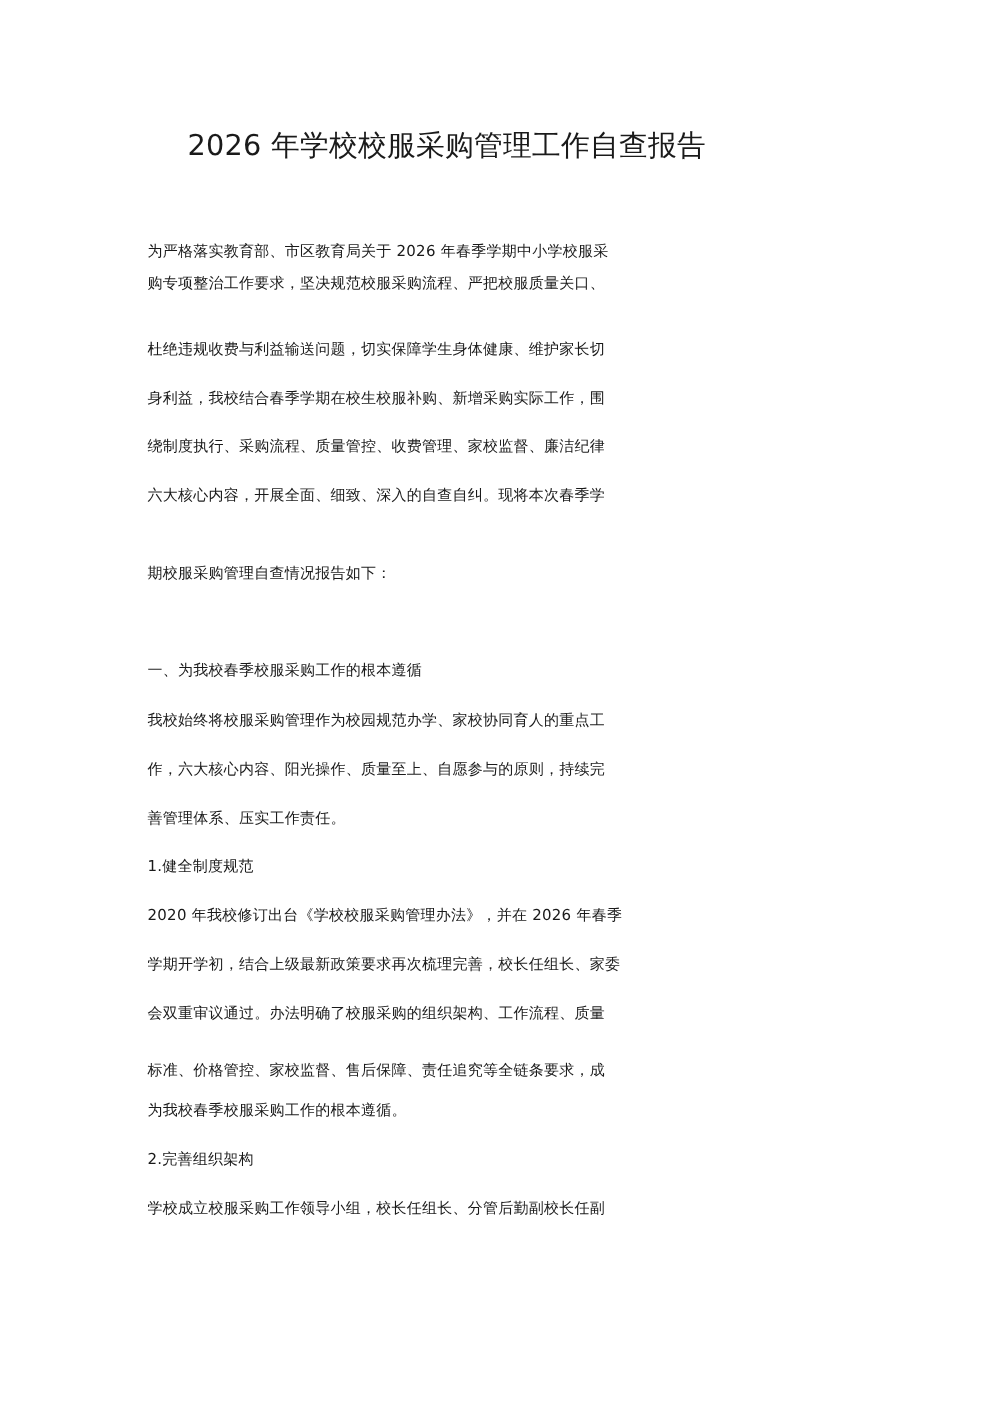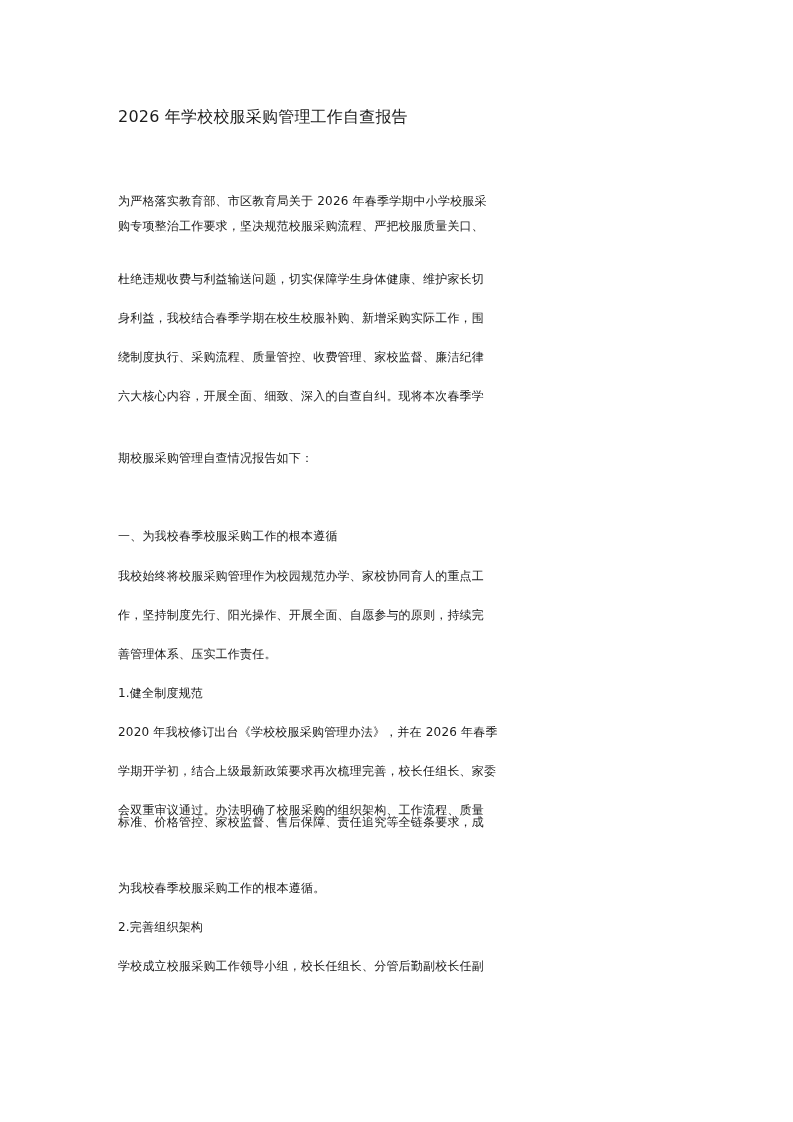--- a/index.html
+++ b/index.html
@@ -23,45 +23,46 @@
     }
     .line {
       position: absolute;
       left: 0;
       white-space: nowrap;
       font-size: 12px;
       line-height: 24px;
       letter-spacing: 0.2px;
     }
     .title {
-      font-size: 16px;
+      font-size: 23px;
+      margin-left: 32px;
     }
   </style>
 </head>
 <body>
 
 <div class="page">
   <div class="line title" style="top:105px">2026 年学校校服采购管理工作自查报告</div>
 
   <div class="line" style="top:189px">为严格落实教育部、市区教育局关于 2026 年春季学期中小学校服采</div>
   <div class="line" style="top:214px">购专项整治工作要求，坚决规范校服采购流程、严把校服质量关口、</div>
   <div class="line" style="top:267px">杜绝违规收费与利益输送问题，切实保障学生身体健康、维护家长切</div>
   <div class="line" style="top:306px">身利益，我校结合春季学期在校生校服补购、新增采购实际工作，围</div>
   <div class="line" style="top:345px">绕制度执行、采购流程、质量管控、收费管理、家校监督、廉洁纪律</div>
   <div class="line" style="top:384px">六大核心内容，开展全面、细致、深入的自查自纠。现将本次春季学</div>
   <div class="line" style="top:446px">期校服采购管理自查情况报告如下：</div>
 
   <div class="line" style="top:524px">一、为我校春季校服采购工作的根本遵循</div>
 
   <div class="line" style="top:564px">我校始终将校服采购管理作为校园规范办学、家校协同育人的重点工</div>
-  <div class="line" style="top:603px">作，坚持制度先行、阳光操作、开展全面、自愿参与的原则，持续完</div>
+  <div class="line" style="top:603px">作，六大核心内容、阳光操作、质量至上、自愿参与的原则，持续完</div>
   <div class="line" style="top:642px">善管理体系、压实工作责任。</div>
 
   <div class="line" style="top:681px">1.健全制度规范</div>
   <div class="line" style="top:720px">2020 年我校修订出台《学校校服采购管理办法》，并在 2026 年春季</div>
   <div class="line" style="top:759px">学期开学初，结合上级最新政策要求再次梳理完善，校长任组长、家委</div>
   <div class="line" style="top:798px">会双重审议通过。办法明确了校服采购的组织架构、工作流程、质量</div>
-  <div class="line" style="top:810px">标准、价格管控、家校监督、售后保障、责任追究等全链条要求，成</div>
+  <div class="line" style="top:844px">标准、价格管控、家校监督、售后保障、责任追究等全链条要求，成</div>
   <div class="line" style="top:876px">为我校春季校服采购工作的根本遵循。</div>
 
   <div class="line" style="top:915px">2.完善组织架构</div>
   <div class="line" style="top:954px">学校成立校服采购工作领导小组，校长任组长、分管后勤副校长任副</div>
 </div>
 
 </body></html>

